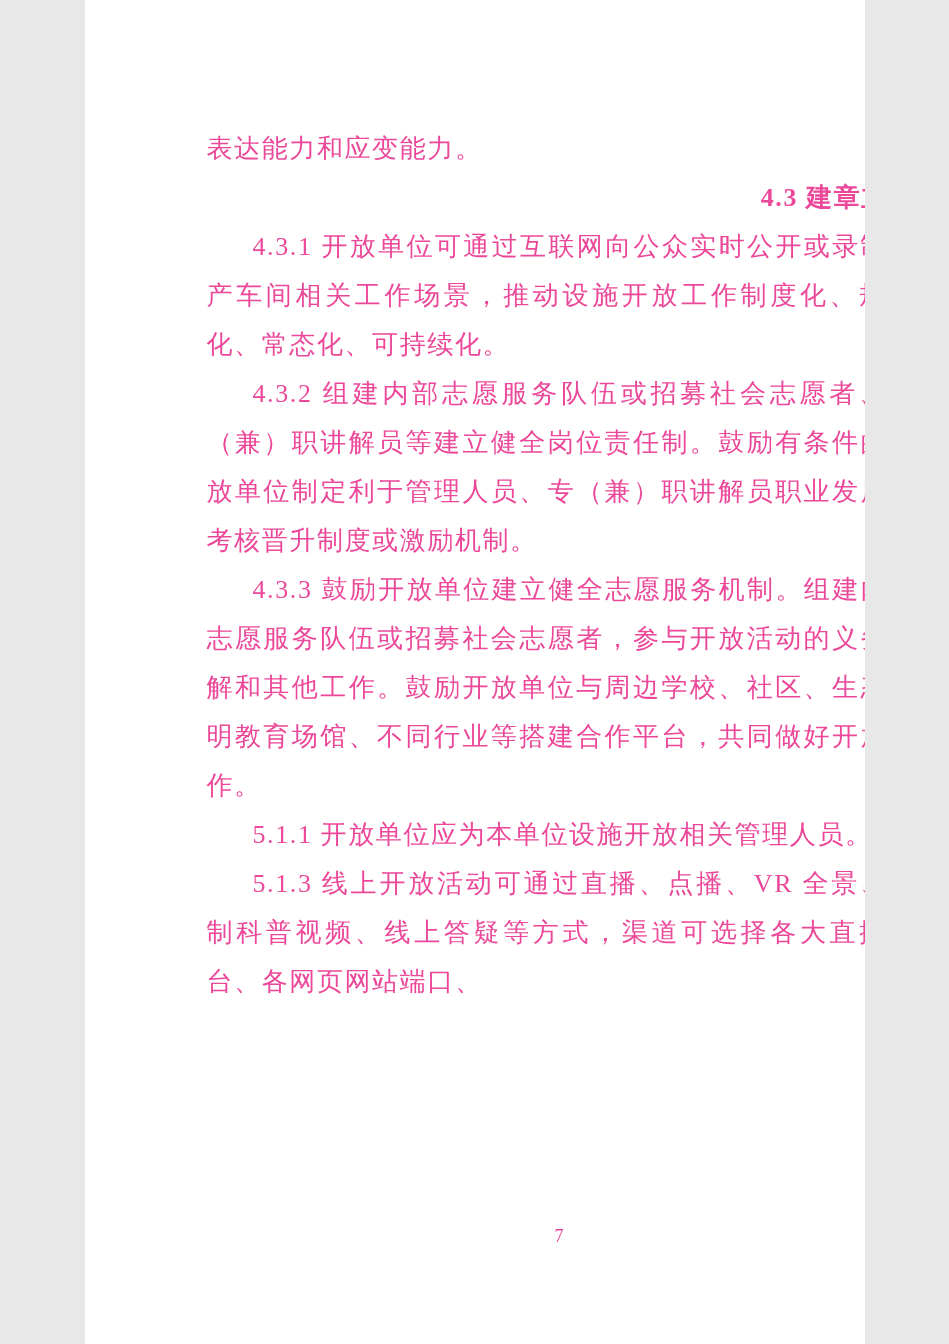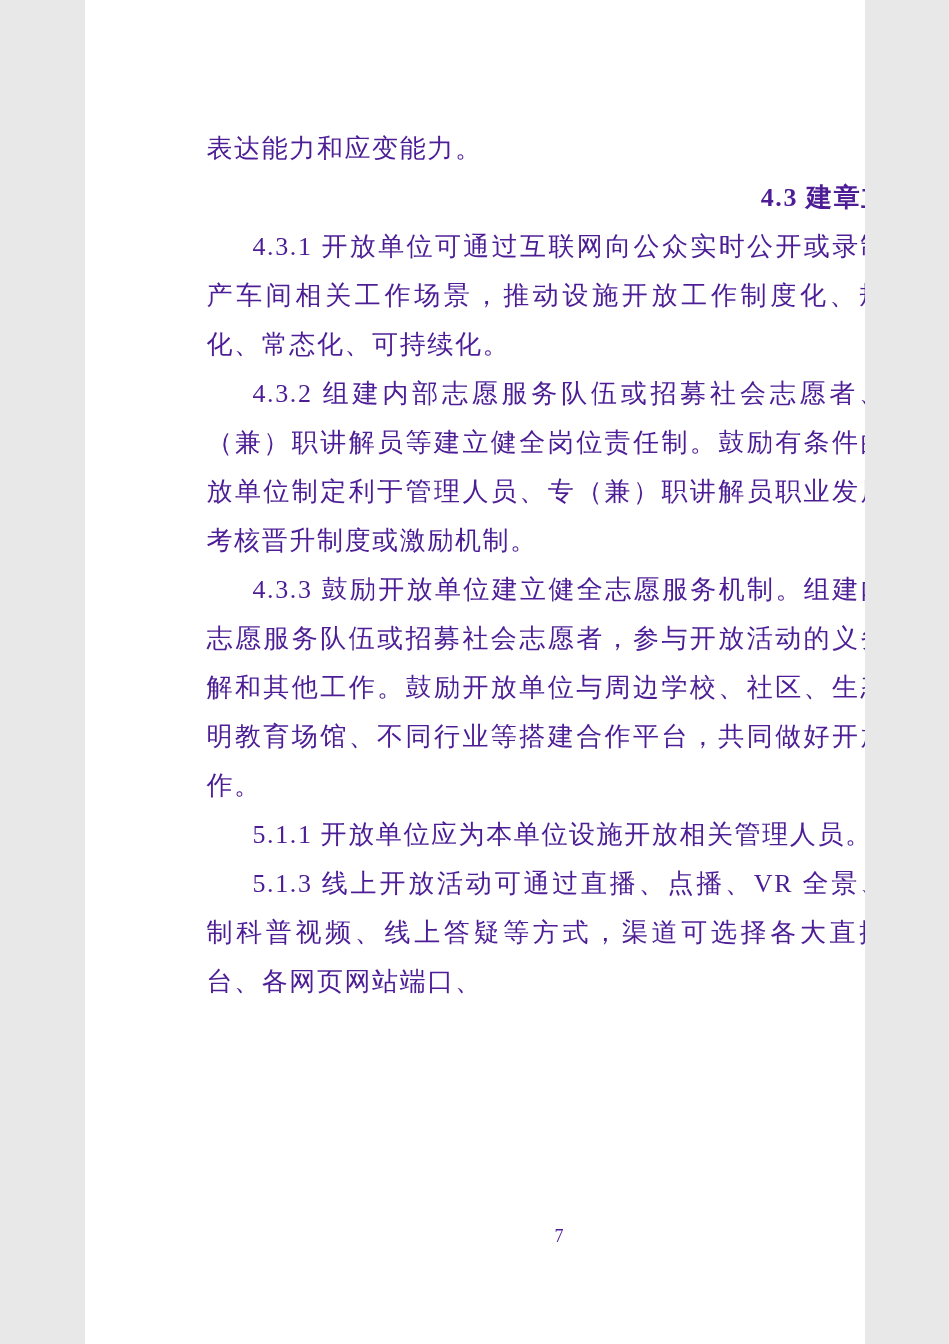--- a/index.html
+++ b/index.html
@@ -7,21 +7,21 @@
     padding: 0;
     background: #e8e8e8;
   }
   .page {
     position: relative;
     width: 780px;
     height: 1344px;
     margin: 0 auto;
     background: #ffffff;
     font-family: "Liberation Serif", "DejaVu Serif", serif;
-    color: #4c1d95;
+    color: #ec4899;
     overflow: hidden;
   }
   .doc-body {
     position: absolute;
     left: 122px;
     top: 124px;
     width: 710px;
   }
   .para {
     margin: 0;

